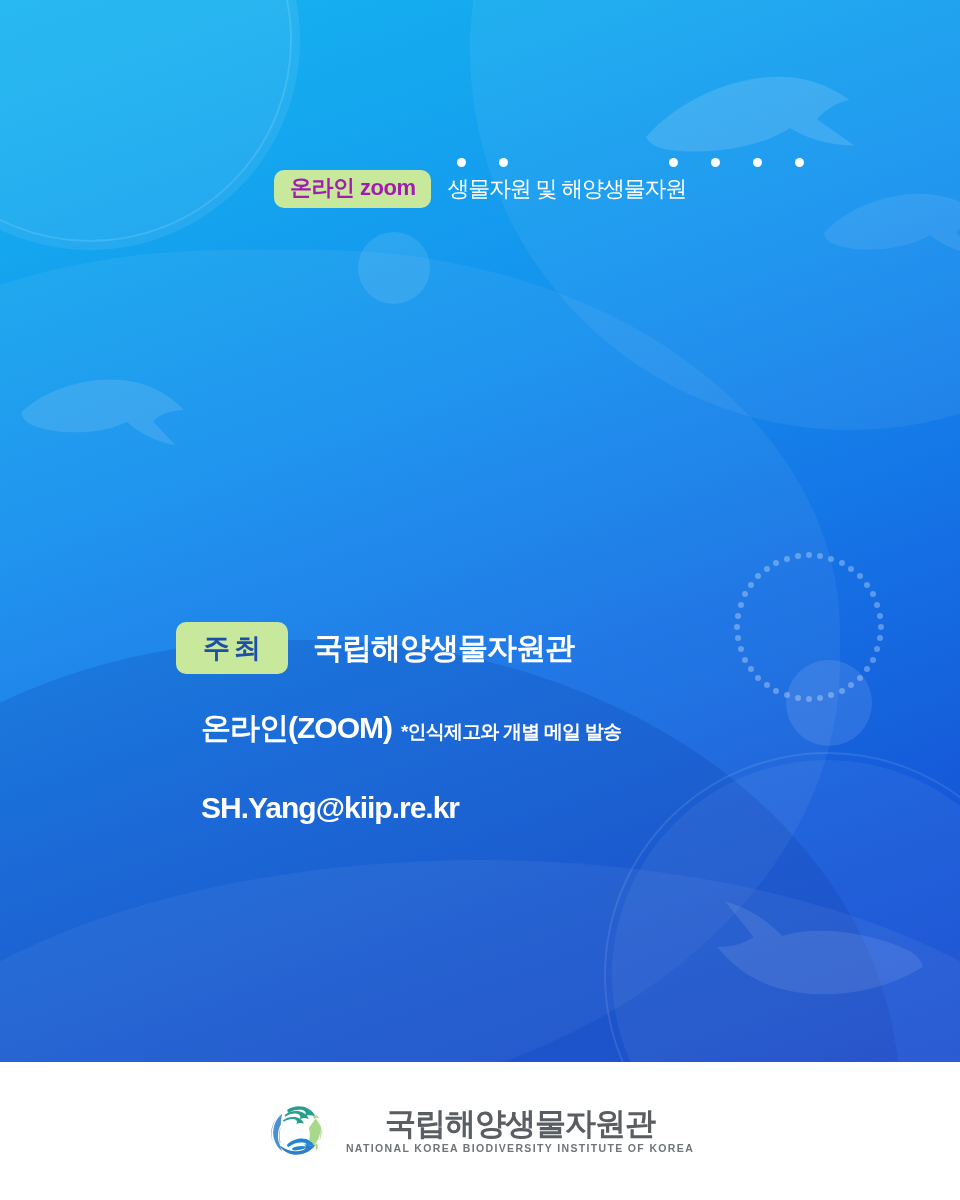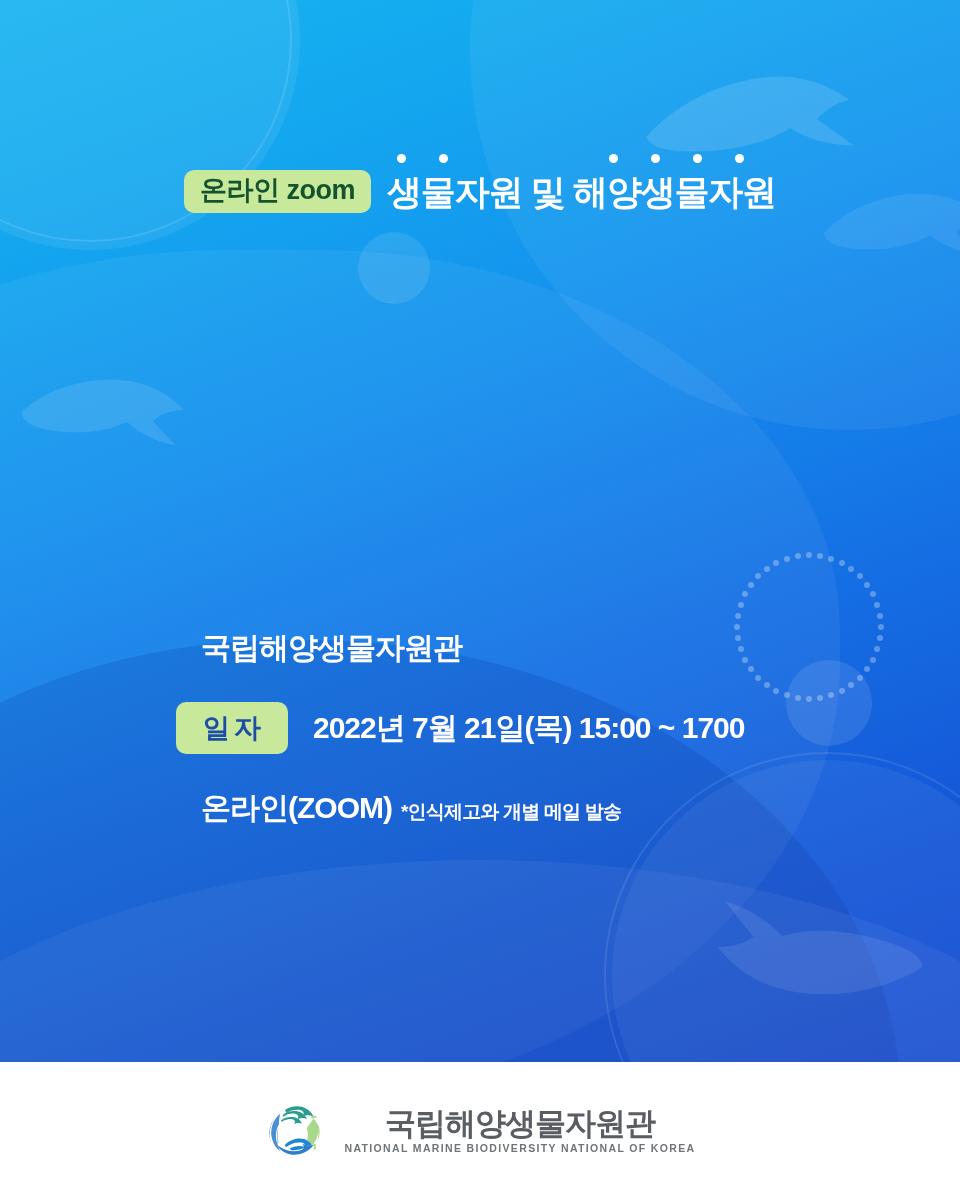--- a/index.html
+++ b/index.html
@@ -93,32 +93,32 @@
 
   
   .header { position:absolute; left:0; top:170px; width:960px; }
 
   .title-row {
     display:flex; align-items:center; justify-content:center; gap:16px;
   }
 
   .badge-zoom {
     background:#c8e89c;
-    color:#14532d;
+    color:#a21caf;
     border-radius:10px;
     padding:7px 16px 9px;
-    font-size:27px; font-weight:bold;
+    font-size:22px; font-weight:bold;
     letter-spacing:-.5px; line-height:1;
     white-space:nowrap;
   }
 
   .subtitle-kr {
     position:relative;
     color:#ffffff;
-    font-size:35px; font-weight:bold;
+    font-size:22px; font-weight:normal;
     letter-spacing:-1.2px; line-height:1;
     white-space:nowrap;
   }
   .emph-dots { position:absolute; top:-20px; left:0; width:100%; height:12px; }
   .emph-dots i {
     position:absolute; width:9px; height:9px; border-radius:50%;
     background:#ffffff;
   }
 
   .headline {
@@ -278,40 +278,38 @@
             </span>
           <span>생물자원 및 해양생물자원</span>
         </div>
       </div>
     </div>
 
 
     <div class="info">
 
       <div class="info-row">
+        <div class="info-label">주최</div>
         <div class="info-value">
           <span>국립해양생물자원관</span>
         </div>
       </div>
 
-      <div class="info-row">
-        <div class="info-label">일자</div>
-        <div class="info-value">
-          <span>2022년 7월 21일(목) 15:00 ~ 1700</span>
-        </div>
-      </div>
 
       <div class="info-row">
         <div class="info-value">
           <span>온라인(ZOOM)</span>
           <span class="info-note">*인식제고와 개별 메일 발송</span>
         </div>
       </div>
 
       <div class="info-row">
+        <div class="info-value">
+          <span>SH.Yang@kiip.re.kr</span>
+        </div>
       </div>
 
     </div>
   </div>
 
   <div class="footer">
     <svg class="logo-mark" viewBox="0 0 100 100">
 
       <g fill="#2a9d8f">
         <path d="M34 16 C44 9 58 8 68 14 C74 17 78 22 80 27 C74 24 67 24 62 27 C66 22 64 17 58 16 C50 15 42 17 36 21 Z"></path>
@@ -335,17 +333,17 @@
         <path d="M22 74 C30 86 47 92 62 86 C70 83 76 78 80 72 C73 74 66 73 61 70 C66 74 65 79 59 81 C48 85 34 82 25 75 Z"></path>
       </g>
 
       <g fill="#1f86d6">
         <path d="M34 72 C42 64 54 60 65 63 C71 65 75 69 77 73 C72 72 67 73 63 76 C67 73 66 70 62 69 C53 67 43 70 36 76 C34 75 34 73 34 72 Z"></path>
         <path d="M42 78 C50 74 59 73 66 76 C60 80 51 82 43 81 Z"></path>
       </g>
     </svg>
     <div class="logo-text">
       <div class="logo-kr">국립해양생물자원관</div>
-      <div class="logo-en">NATIONAL MARINE BIODIVERSITY NATIONAL OF KOREA</div>
+      <div class="logo-en">NATIONAL KOREA BIODIVERSITY INSTITUTE OF KOREA</div>
     </div>
   </div>
 
 </div>
 
 </body></html>

